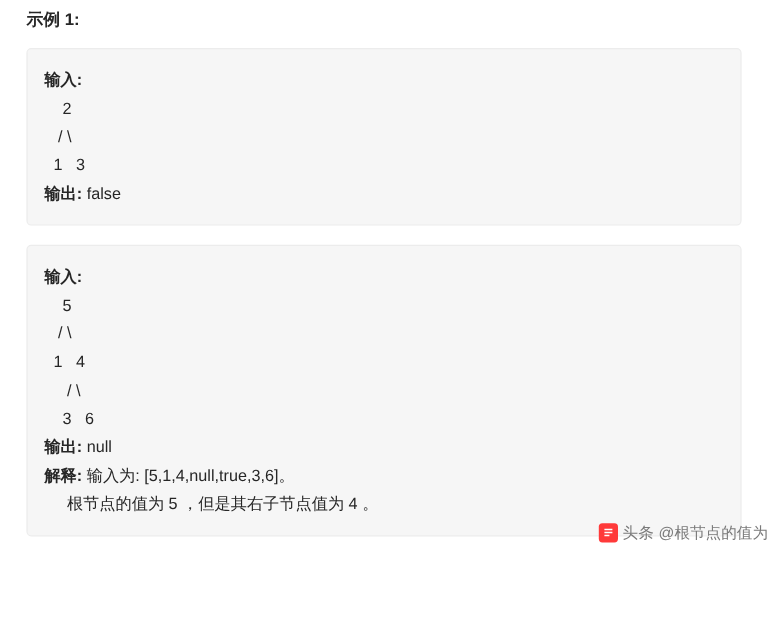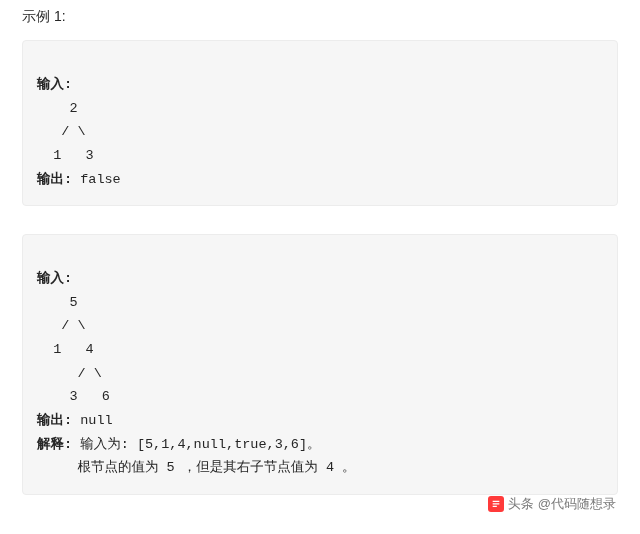--- a/index.html
+++ b/index.html
@@ -9,42 +9,42 @@
     background: #ffffff;
     color: #262626;
     width: 640px;
   }
   .container {
     padding: 4px 22px 10px 22px;
     position: relative;
   }
   .example-heading {
     font-size: 14px;
-    font-weight: normal;
+    font-weight: bold;
     margin: 4px 0 14px 0;
     color: #262626;
   }
   .code-block {
     background: #f6f6f6;
     border: 1px solid #ececec;
     border-radius: 4px;
-    padding: 32px 14px 14px 14px;
-    font-family: Liberation Mono, monospace;
+    padding: 14px 14px 14px 14px;
+    font-family: Liberation Sans, sans-serif;
     font-size: 13.5px;
     line-height: 1.75;
     color: #262626;
-    margin-bottom: 28px;
+    margin-bottom: 16px;
     white-space: pre;
   }
   .code-block .label {
     font-weight: bold;
   }
   .watermark {
     position: absolute;
-    right: 24px;
+    right: 0;
     bottom: 20px;
     font-size: 13px;
     color: #7a7a7a;
     display: flex;
     align-items: center;
     gap: 4px;
   }
   .watermark-logo {
     display: inline-flex;
     align-items: center;
@@ -82,16 +82,16 @@
 <span class="label">解释:</span><span> 输入为: [5,1,4,null,true,3,6]。</span>
 <span>     根节点的值为 5 ，但是其右子节点值为 4 。</span></div>
 
   <div class="watermark">
     <span class="watermark-logo">
       <svg viewBox="0 0 24 24">
           <path d="M4 4h16v3H4V4zm0 6h16v3H4v-3zm0 6h10v3H4v-3z"></path>
         </svg>
     </span>
     <span>头条</span>
-      <span> @代码随想录</span>
+      <span> @根节点的值为</span>
   </div>
 
 </div>
 
 </body></html>

